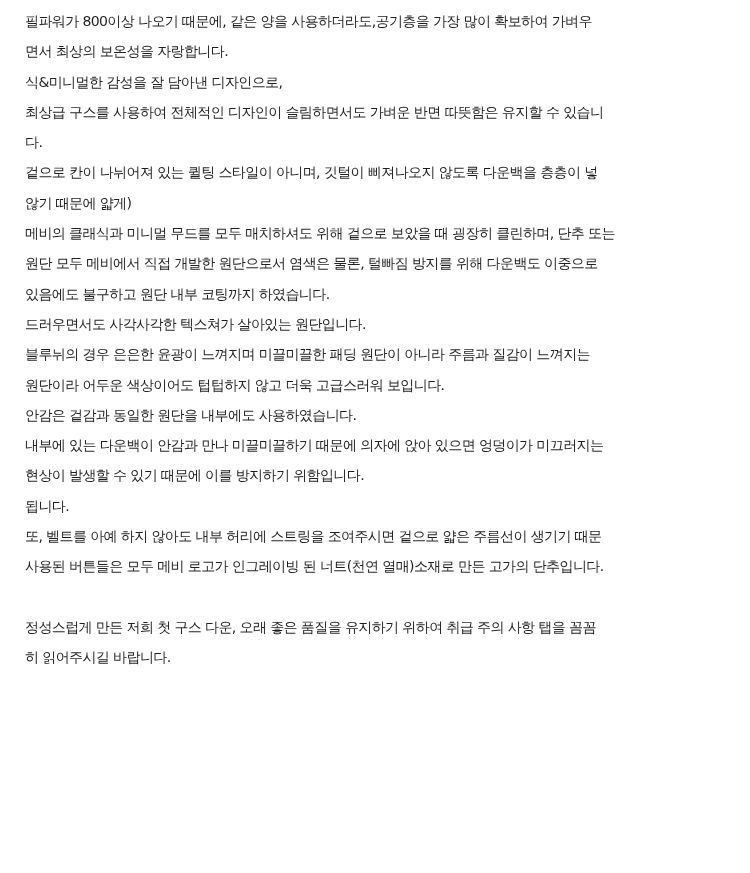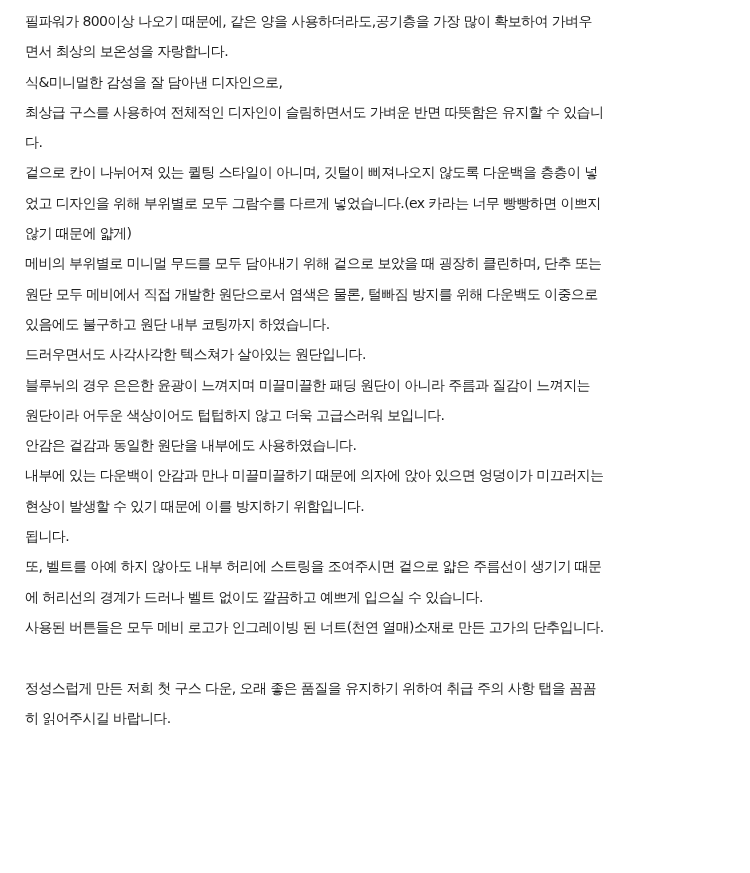--- a/index.html
+++ b/index.html
@@ -38,31 +38,29 @@
 </head>
 <body>
 
 <div class="doc">
   <span class="line">필파워가 800이상 나오기 때문에, 같은 양을 사용하더라도,공기층을 가장 많이 확보하여 가벼우</span>
   <span class="line">면서 최상의 보온성을 자랑합니다.</span>
   <span class="line">식&amp;미니멀한 감성을 잘 담아낸 디자인으로,</span>
   <span class="line">최상급 구스를 사용하여 전체적인 디자인이 슬림하면서도 가벼운 반면 따뜻함은 유지할 수 있습니</span>
   <span class="line">다.</span>
   <span class="line">겉으로 칸이 나뉘어져 있는 퀼팅 스타일이 아니며, 깃털이 삐져나오지 않도록 다운백을 층층이 넣</span>
-  <span class="line">었고 디자인을 위해 부위별로 모두 그람수를 다르게 넣었습니다.(ex 카라는 너무 빵빵하면 이쁘지</span>
   <span class="line">않기 때문에 얇게)</span>
-  <span class="line">메비의 부위별로 미니멀 무드를 모두 담아내기 위해 겉으로 보았을 때 굉장히 클린하며, 단추 또는</span>
+  <span class="line">메비의 클래식과 미니멀 무드를 모두 매치하셔도 위해 겉으로 보았을 때 굉장히 클린하며, 단추 또는</span>
   <span class="line">원단 모두 메비에서 직접 개발한 원단으로서 염색은 물론, 털빠짐 방지를 위해 다운백도 이중으로</span>
   <span class="line">있음에도 불구하고 원단 내부 코팅까지 하였습니다.</span>
   <span class="line">드러우면서도 사각사각한 텍스쳐가 살아있는 원단입니다.</span>
   <span class="line">블루뉘의 경우 은은한 윤광이 느껴지며 미끌미끌한 패딩 원단이 아니라 주름과 질감이 느껴지는</span>
   <span class="line">원단이라 어두운 색상이어도 텁텁하지 않고 더욱 고급스러워 보입니다.</span>
   <span class="line">안감은 겉감과 동일한 원단을 내부에도 사용하였습니다.</span>
   <span class="line">내부에 있는 다운백이 안감과 만나 미끌미끌하기 때문에 의자에 앉아 있으면 엉덩이가 미끄러지는</span>
   <span class="line">현상이 발생할 수 있기 때문에 이를 방지하기 위함입니다.</span>
   <span class="line">됩니다.</span>
   <span class="line">또, 벨트를 아예 하지 않아도 내부 허리에 스트링을 조여주시면 겉으로 얇은 주름선이 생기기 때문</span>
-  <span class="line">에 허리선의 경계가 드러나 벨트 없이도 깔끔하고 예쁘게 입으실 수 있습니다.</span>
   <span class="line">사용된 버튼들은 모두 메비 로고가 인그레이빙 된 너트(천연 열매)소재로 만든 고가의 단추입니다.</span>
   <span class="blank"></span>
   <span class="line">정성스럽게 만든 저희 첫 구스 다운, 오래 좋은 품질을 유지하기 위하여 취급 주의 사항 탭을 꼼꼼</span>
   <span class="line">히 읽어주시길 바랍니다.</span>
 </div>
 
 </body></html>

